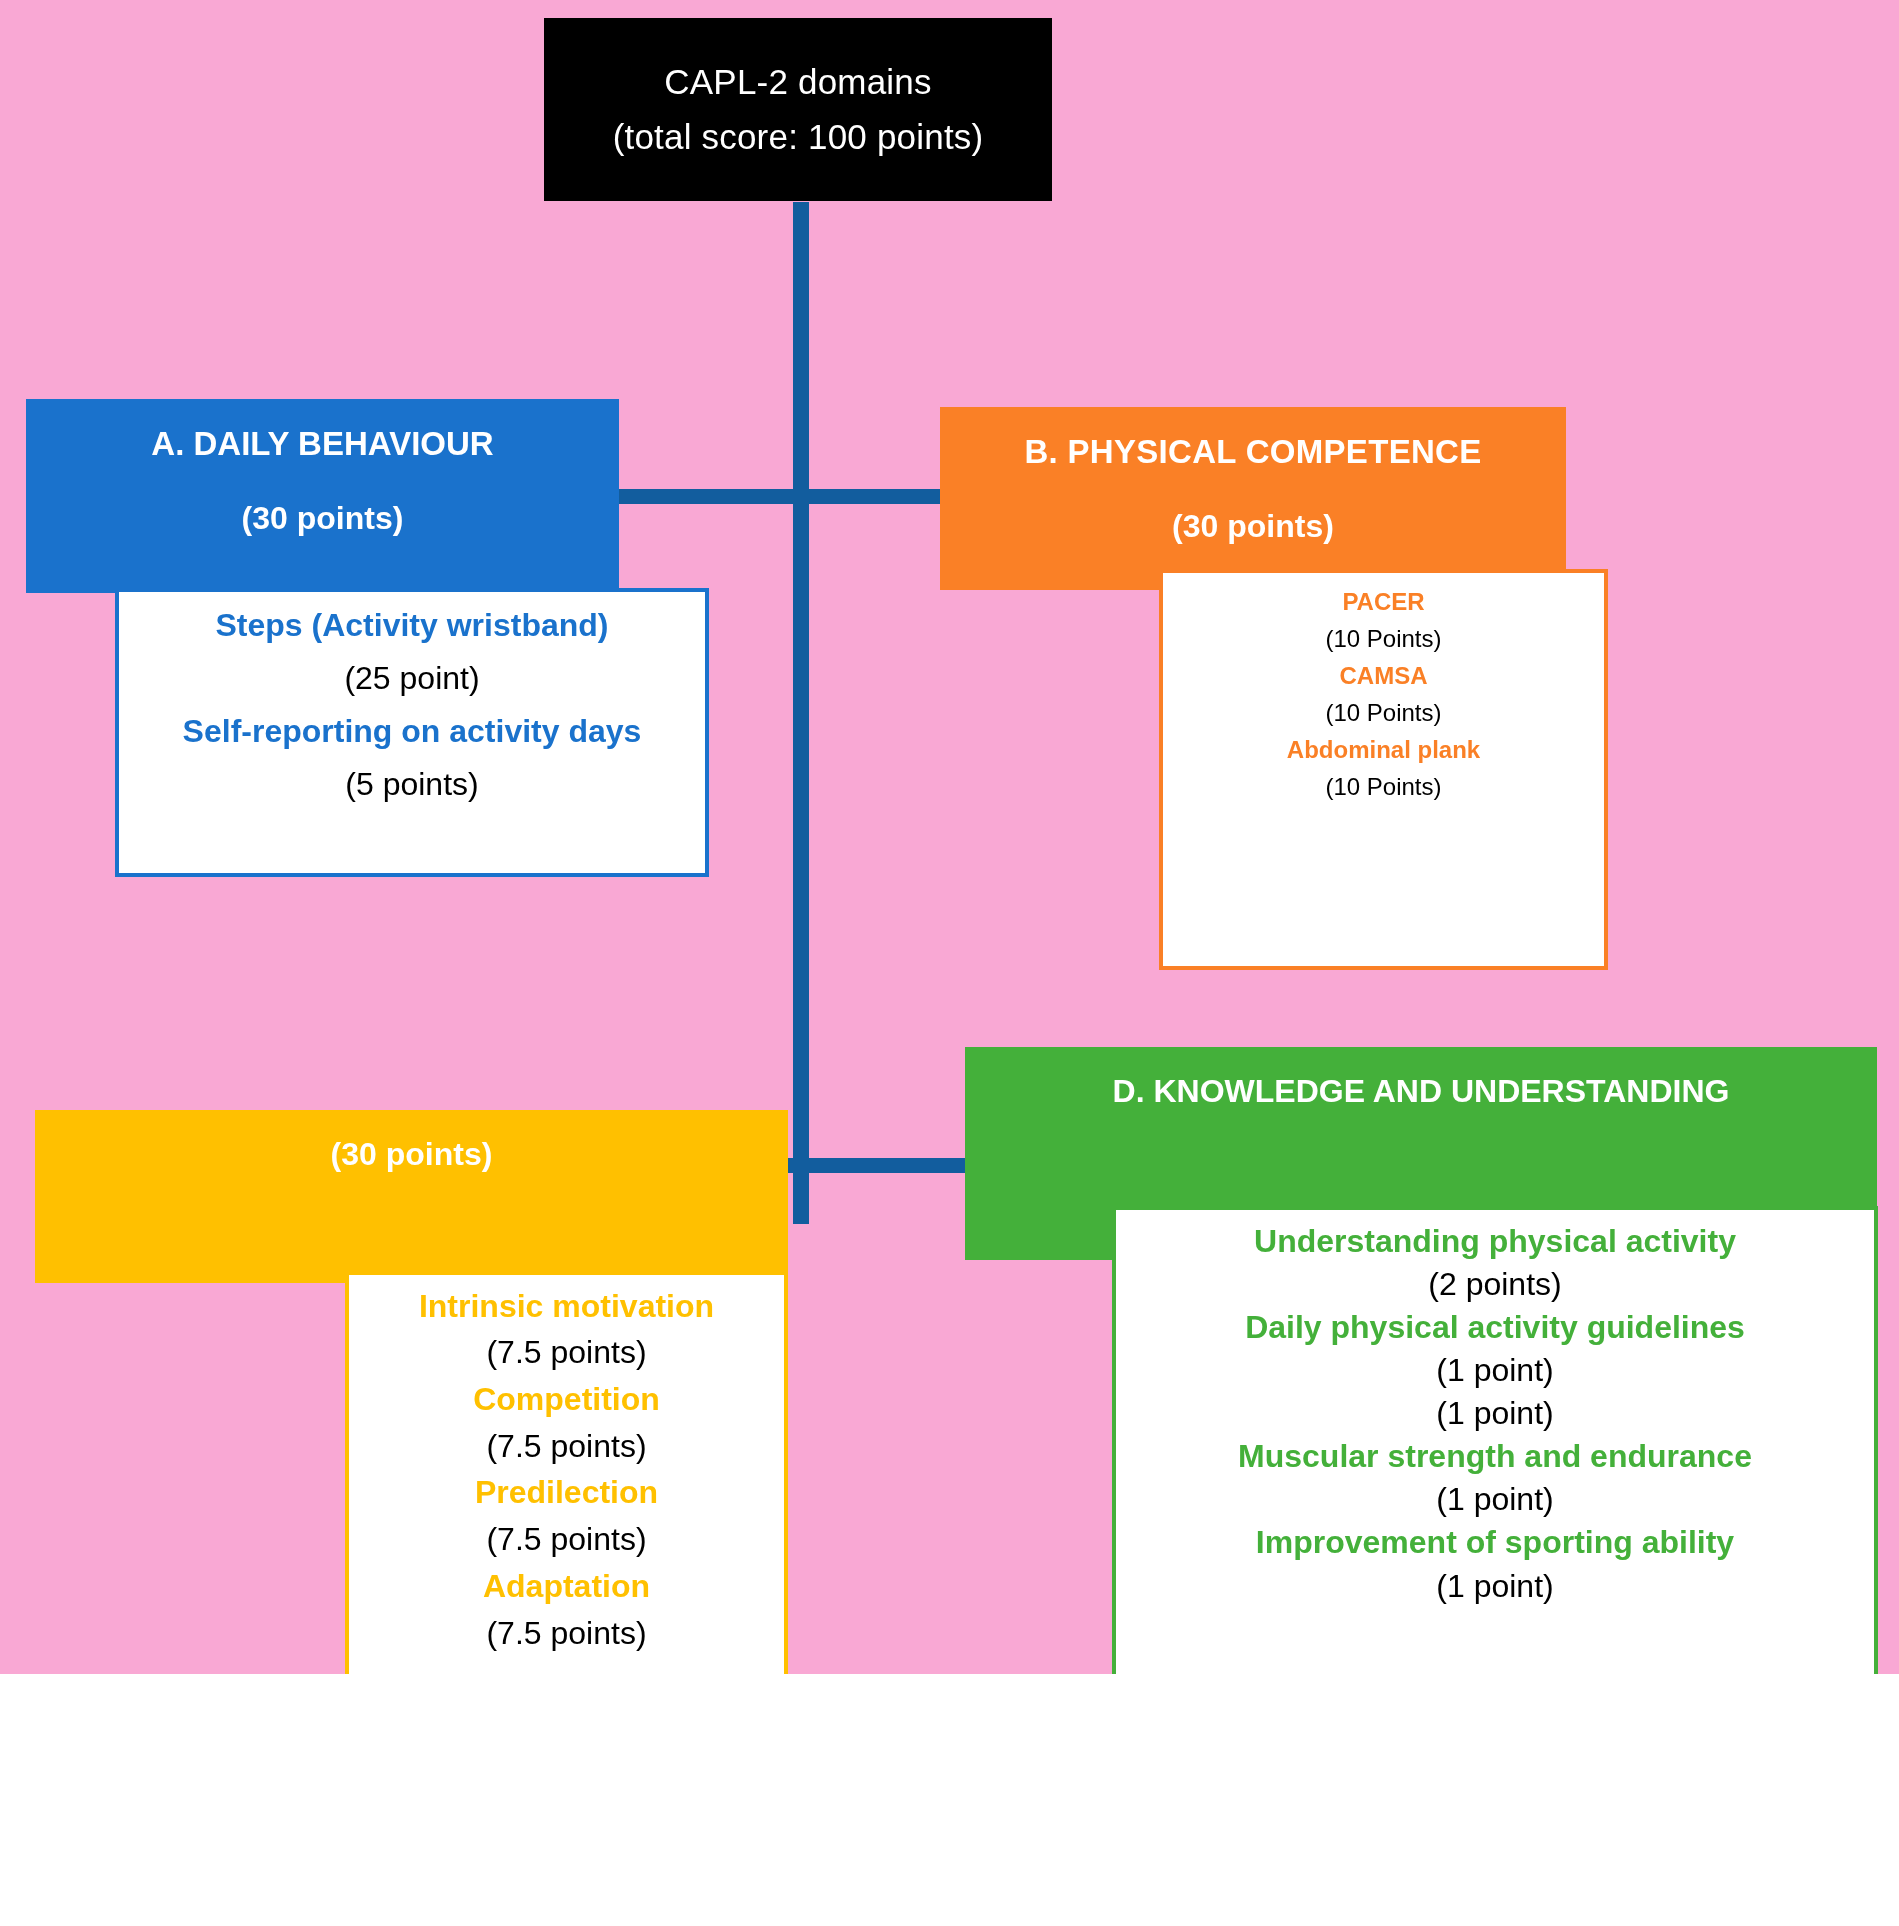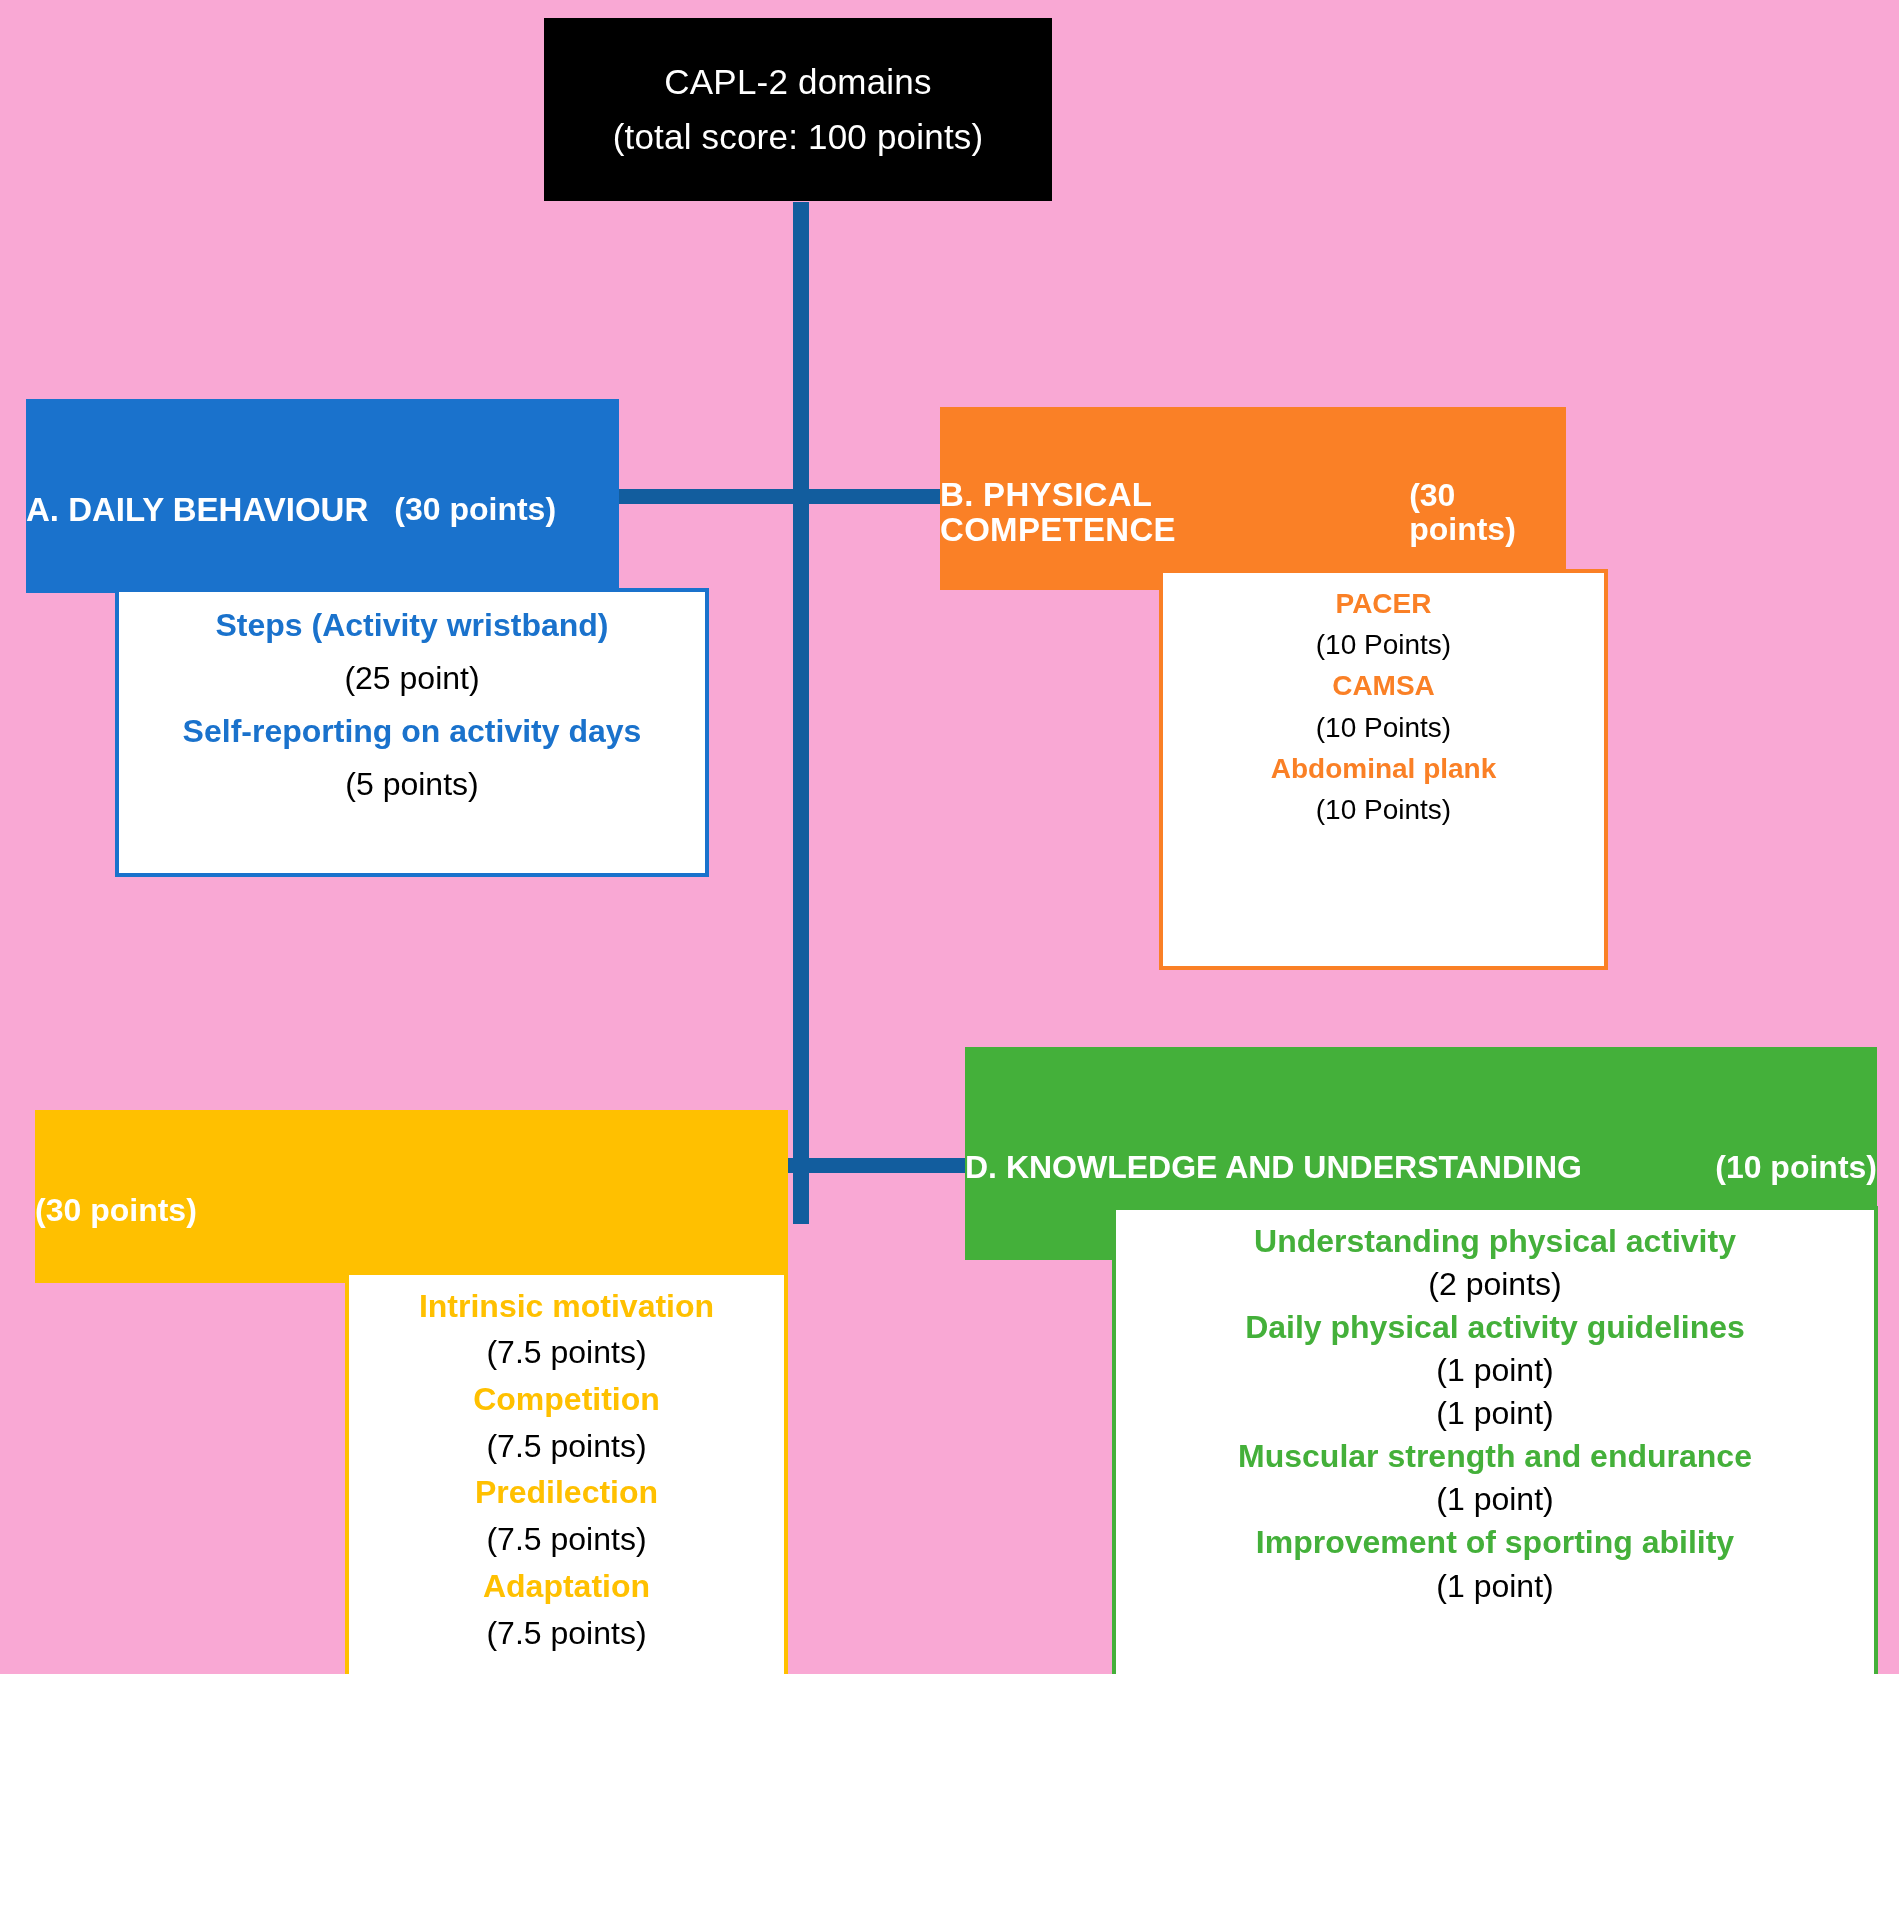--- a/index.html
+++ b/index.html
@@ -49,24 +49,24 @@
     font-weight: 400;
     letter-spacing: 0.2px;
   }
   #root-box .root-line { line-height: 1.05; }
 
   
   .domain-header {
     position: absolute;
     color: #ffffff;
     display: flex;
-    flex-direction: row;
+    flex-direction: column;
     align-items: center;
     padding-top: 28px;
-    gap: 26px;
+    gap: 40px;
     font-weight: bold;
     font-size: 33px;
     box-sizing: border-box;
     line-height: 1.05;
     z-index: 2;
   }
   .domain-header .pts { font-size: 32px; }
 
   #header-a { left: 26px;   top: 399px;  width: 593px;  height: 194px; background: #1A72CC; }
   #header-b { left: 940px; top: 407px;  width: 626px; height: 183px; background: #FA8026; }
@@ -107,21 +107,21 @@
     font-size: 32px;
   }
   #sub-a .term { color: #1A72CC; }
 
   
   #sub-b {
     left: 1159px; top: 569px; width: 449px; height: 401px;
     border: 4.9px solid #FA8026;
     padding: 16px 7.3px 0 7.3px;
     gap: 11px;
-    font-size: 28px;
+    font-size: 24px;
   }
   #sub-b .term { color: #FA8026; }
 
   
   #sub-c {
     left: 345px; top: 1271px; width: 443px; height: 684px;
     border: 4.9px solid #FFC000;
     padding: 13.5px 7.3px 0 7.3px;
     gap: 12.2px;
     font-size: 32px;

